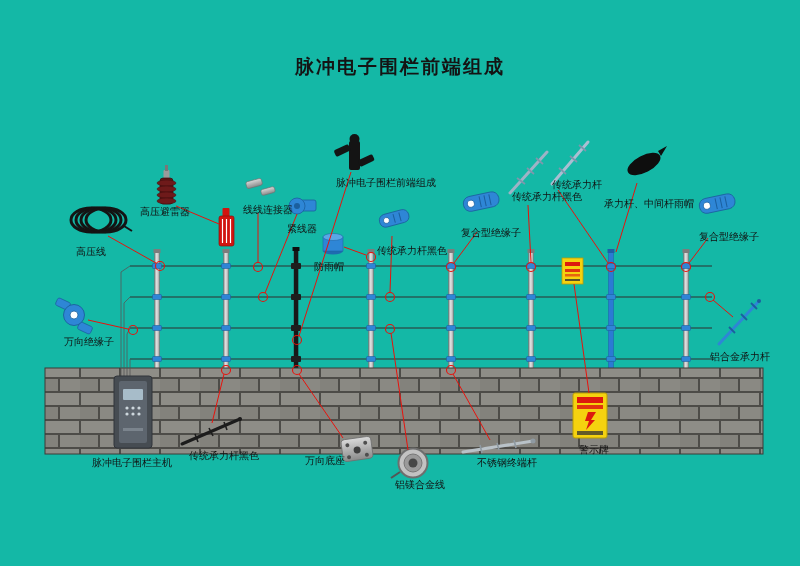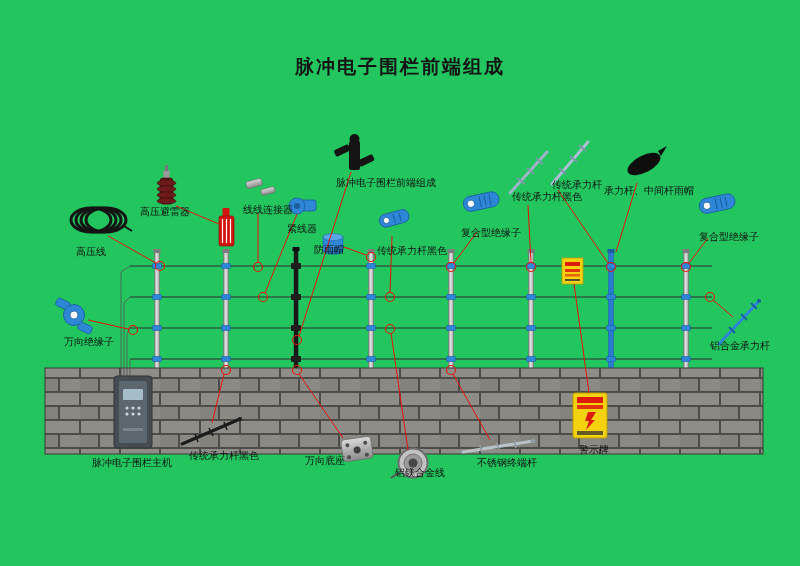--- a/index.html
+++ b/index.html
@@ -1,17 +1,17 @@
 <!DOCTYPE html>
 <html><head>
 <meta charset="utf-8">
 <style>
   * { margin:0; padding:0; box-sizing:border-box; }
   body { background:#ffffff; font-family:"Liberation Sans", sans-serif; }
-  .stage { position:relative; width:800px; height:566px; background:#22c55e; overflow:hidden; }
+  .stage { position:relative; width:800px; height:566px; background:#14b8a6; overflow:hidden; }
   .title { position:absolute; top:54px; left:0; width:100%; text-align:center;
            font-size:19px; font-weight:bold; color:#141414; letter-spacing:2px; z-index:3; }
   svg.scene { position:absolute; left:0; top:0; z-index:1; }
   .lbl { position:absolute; font-size:10px; line-height:11px; color:#111;
          white-space:nowrap; z-index:2; }
 </style>
 </head>
 <body>
 
 <div class="stage">
@@ -314,29 +314,29 @@
       <circle cx="297" cy="370" r="4.5"></circle>
       <circle cx="451" cy="370" r="4.5"></circle>
     </g>
   </svg>
 
   <span class="lbl" style="left:76px;top:246px">高压线</span>
   <span class="lbl" style="left:140px;top:206px">高压避雷器</span>
   <span class="lbl" style="left:243px;top:204px">线线连接器</span>
   <span class="lbl" style="left:287px;top:223px">紧线器</span>
   <span class="lbl" style="left:336px;top:177px">脉冲电子围栏前端组成</span>
-  <span class="lbl" style="left:314px;top:244px">防雨帽</span>
+  <span class="lbl" style="left:314px;top:261px">防雨帽</span>
   <span class="lbl" style="left:377px;top:245px">传统承力杆黑色</span>
   <span class="lbl" style="left:461px;top:227px">复合型绝缘子</span>
   <span class="lbl" style="left:512px;top:191px">传统承力杆黑色</span>
   <span class="lbl" style="left:552px;top:179px">传统承力杆</span>
-  <span class="lbl" style="left:604px;top:185px">承力杆、中间杆雨帽</span>
+  <span class="lbl" style="left:604px;top:198px">承力杆、中间杆雨帽</span>
   <span class="lbl" style="left:699px;top:231px">复合型绝缘子</span>
-  <span class="lbl" style="left:710px;top:340px">铝合金承力杆</span>
+  <span class="lbl" style="left:710px;top:351px">铝合金承力杆</span>
   <span class="lbl" style="left:64px;top:336px">万向绝缘子</span>
   <span class="lbl" style="left:92px;top:457px">脉冲电子围栏主机</span>
   <span class="lbl" style="left:189px;top:450px">传统承力杆黑色</span>
   <span class="lbl" style="left:305px;top:455px">万向底座</span>
-  <span class="lbl" style="left:395px;top:467px">铝镁合金线</span>
+  <span class="lbl" style="left:395px;top:479px">铝镁合金线</span>
   <span class="lbl" style="left:477px;top:457px">不锈钢终端杆</span>
   <span class="lbl" style="left:579px;top:444px">警示牌</span>
 
 </div>
 
 </body></html>

